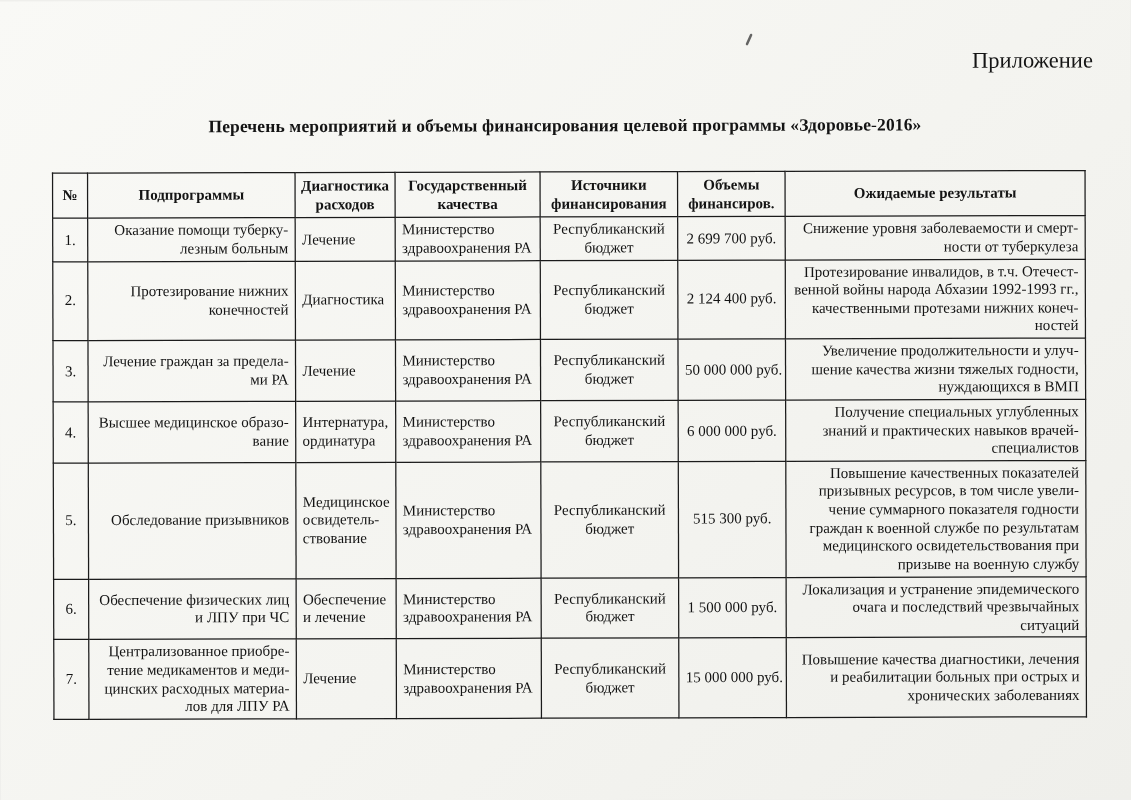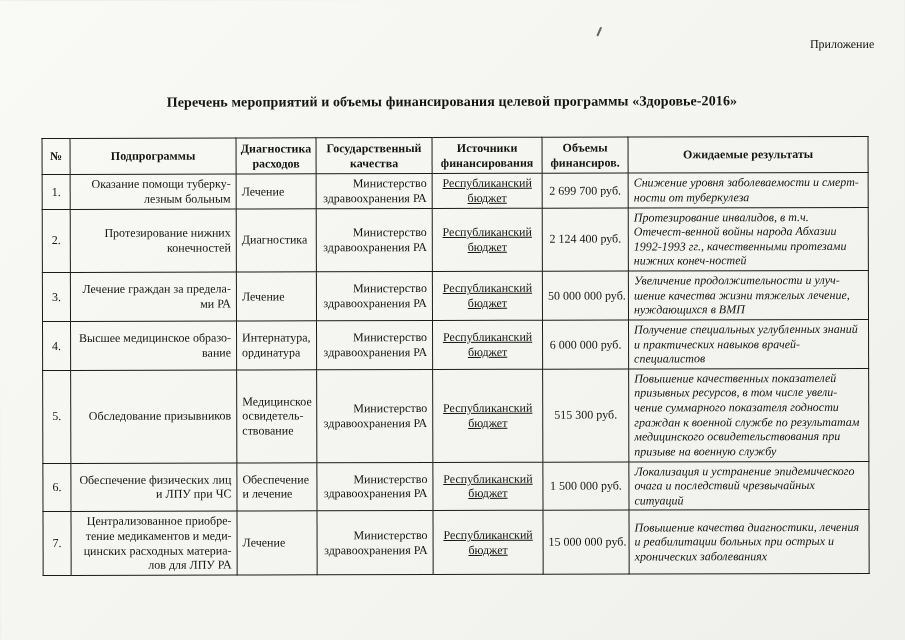--- a/index.html
+++ b/index.html
@@ -30,21 +30,21 @@
     background: #4a4a4a;
     transform: rotate(24deg);
     border-radius: 1px;
     opacity: .85;
   }
   .annex {
     position: absolute;
     top: 36px;
     right: 30px;
     text-align: right;
-    font-size: 12px;
+    font-size: 18px;
     line-height: 1.5;
   }
   .doc-title {
     position: absolute;
     top: 94px;
     left: 0;
     width: 100%;
     text-align: center;
     font-weight: bold;
     font-size: 14px;
@@ -76,24 +76,24 @@
   tr.rh-1 { height: 30px; }
   tr.rh-2 { height: 53px; }
   tr.rh-3 { height: 40px; }
   tr.rh-4 { height: 38px; }
   tr.rh-5 { height: 78px; }
   tr.rh-6 { height: 42px; }
   tr.rh-7 { height: 62px; }
   td.c-num  { text-align: center; padding: 2px 2px; }
   td.c-sub  { text-align: right;  padding-left: 7px; }
   td.c-dir  { text-align: left; padding: 2px 3px; }
-  td.c-cust { text-align: right; padding: 2px 3px; }
-  td.c-src  { text-align: center; padding: 2px 3px; text-decoration: underline; }
+  td.c-cust { text-align: left; padding: 2px 3px; }
+  td.c-src  { text-align: center; padding: 2px 3px; }
   td.c-amt  { text-align: center; white-space: nowrap; font-size: 11.5px; padding: 2px 2px; }
-  td.c-res  { text-align: left; padding-left: 6px; padding-right: 4px; font-style: italic; }
+  td.c-res  { text-align: right; padding-left: 6px; padding-right: 4px; }
 </style>
 </head>
 <body>
 
 <div class="sheet">
 
   <div class="stray-mark"></div>
 
   <div class="annex">
     <div>Приложение</div>
@@ -141,21 +141,21 @@
         <td class="c-amt">2 124 400 руб.</td>
         <td class="c-res">Протезирование инвалидов, в т.ч. Отечест-венной войны народа Абхазии 1992-1993 гг., качественными протезами нижних конеч-ностей</td>
       </tr>
       <tr class="rh-3">
         <td class="c-num">3.</td>
         <td class="c-sub">Лечение граждан за предела-ми РА</td>
         <td class="c-dir">Лечение</td>
         <td class="c-cust">Министерство здравоохранения РА</td>
         <td class="c-src">Республиканский бюджет</td>
         <td class="c-amt">50 000 000 руб.</td>
-        <td class="c-res">Увеличение продолжительности и улуч-шение качества жизни тяжелых лечение, нуждающихся в ВМП</td>
+        <td class="c-res">Увеличение продолжительности и улуч-шение качества жизни тяжелых годности, нуждающихся в ВМП</td>
       </tr>
       <tr class="rh-4">
         <td class="c-num">4.</td>
         <td class="c-sub">Высшее медицинское образо-вание</td>
         <td class="c-dir">Интернатура, ординатура</td>
         <td class="c-cust">Министерство здравоохранения РА</td>
         <td class="c-src">Республиканский бюджет</td>
         <td class="c-amt">6 000 000 руб.</td>
         <td class="c-res">Получение специальных углубленных знаний и практических навыков врачей-специалистов</td>
       </tr>

